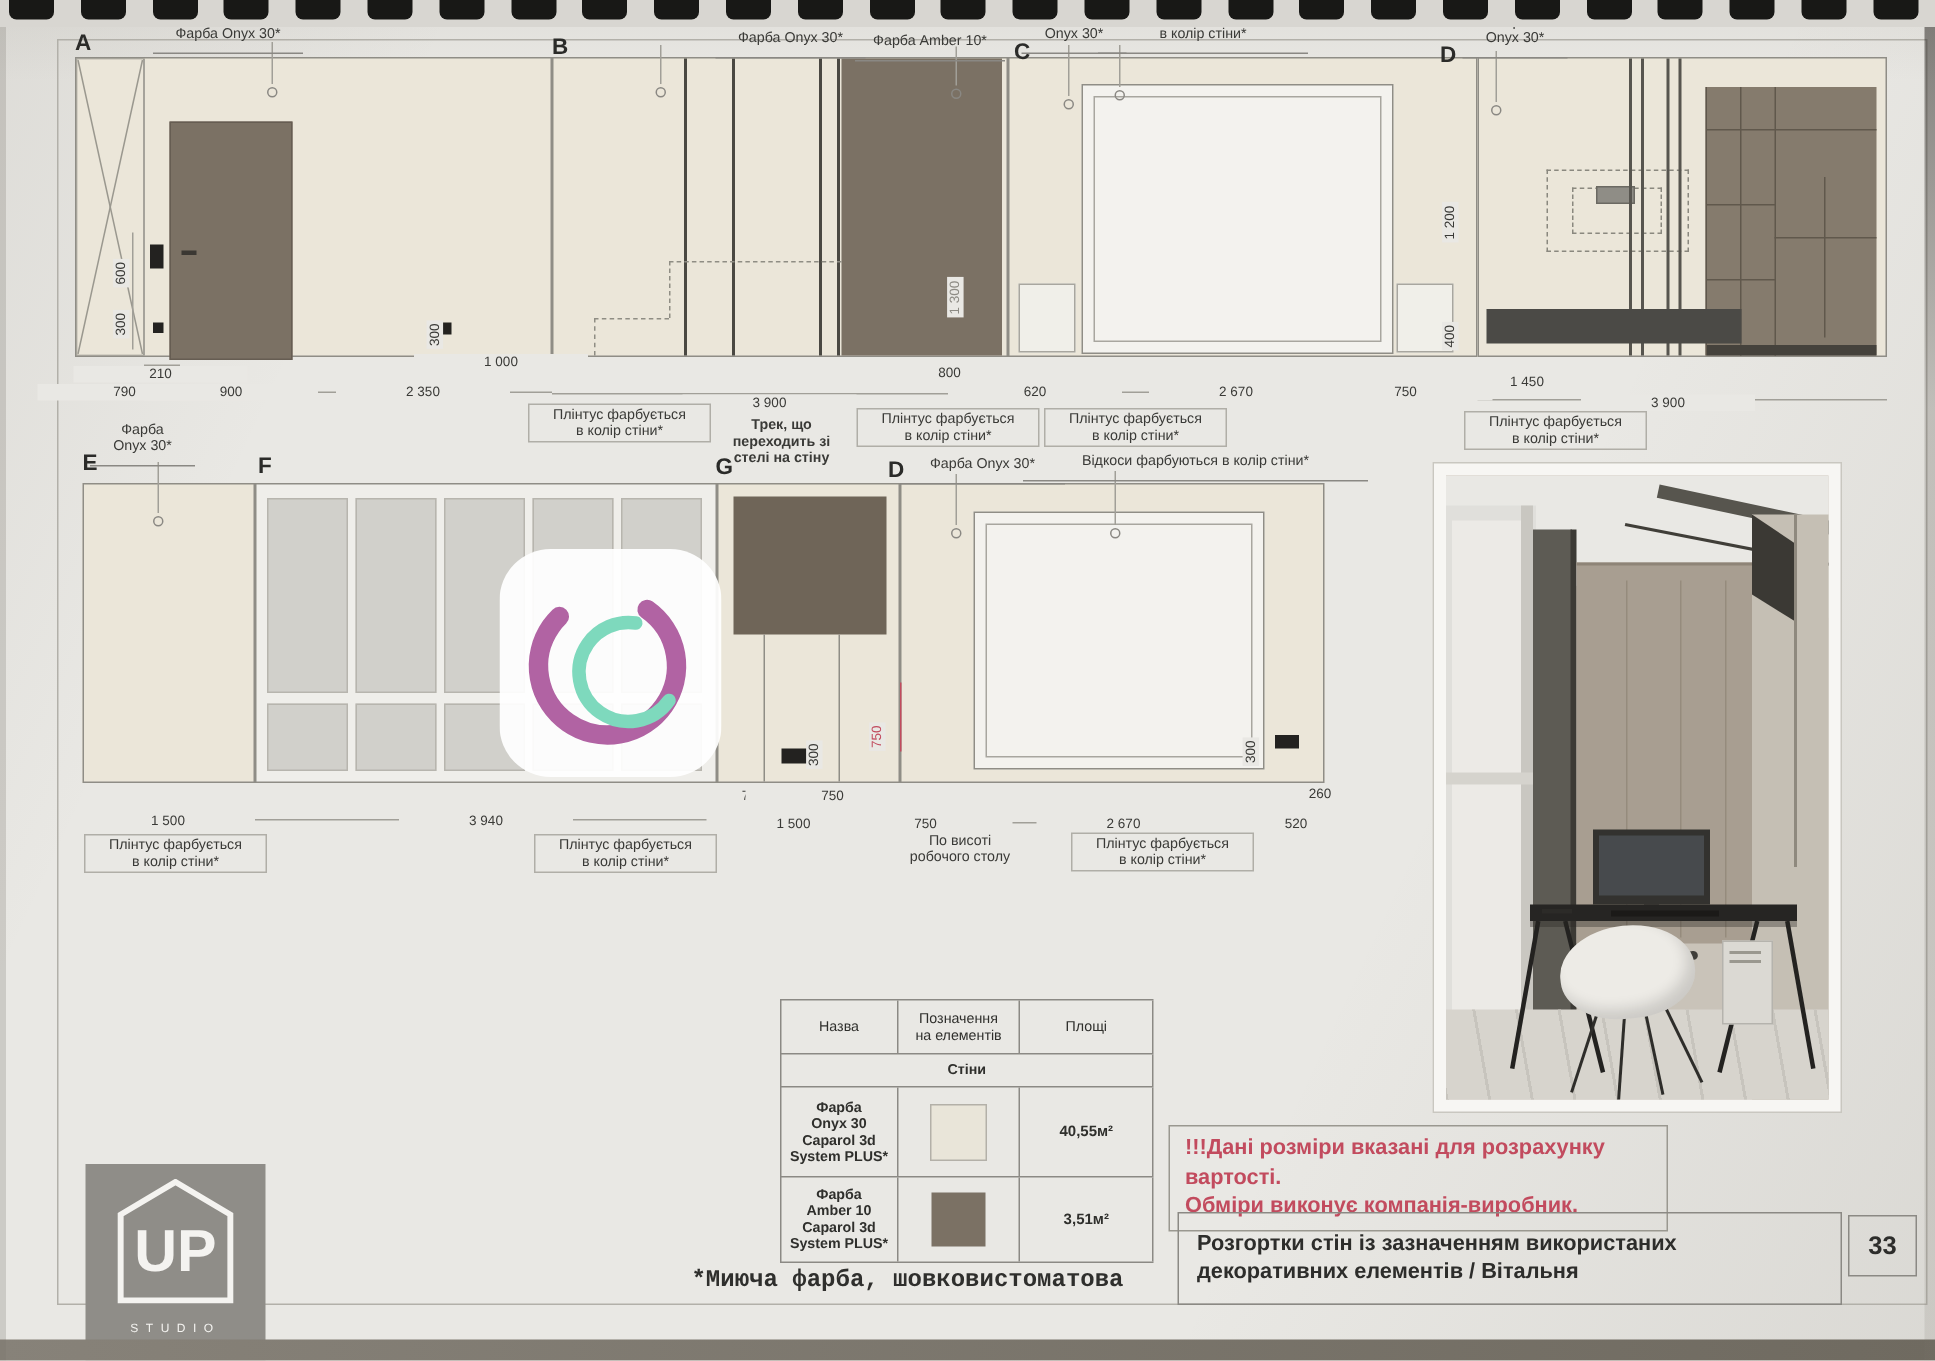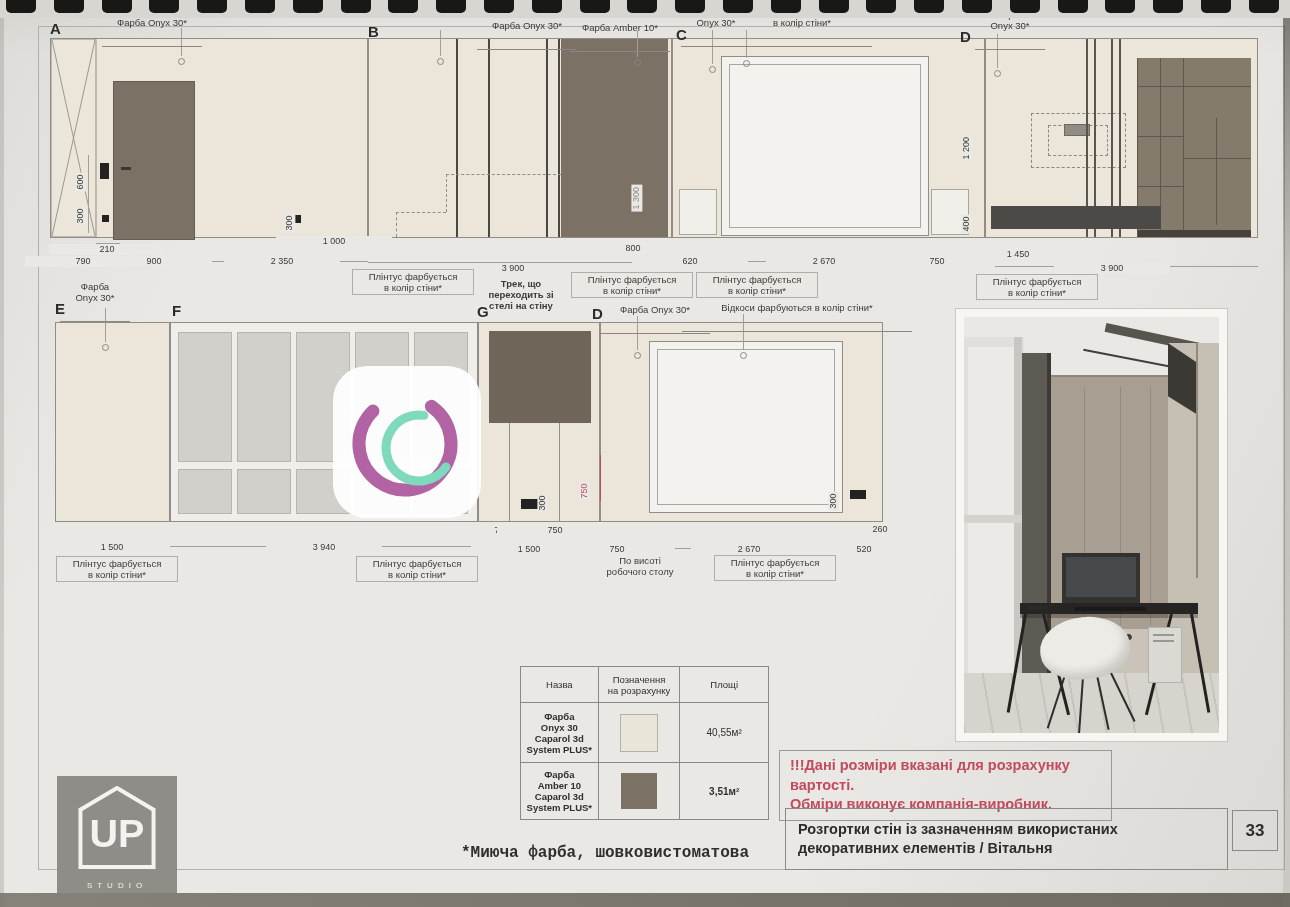--- a/index.html
+++ b/index.html
@@ -19,21 +19,21 @@
   .vline{position:absolute;background:#4a4842;width:2px;top:0;bottom:0;}
   .dash-h{position:absolute;border-top:1px dashed #8f8d84;height:0;}
   .dash-v{position:absolute;border-left:1px dashed #8f8d84;width:0;}
   .socket{position:absolute;background:#232220;}
   .dimline{position:absolute;background:#a19f98;z-index:2;}
   .dimline.red{background:var(--red);}
   .lollipop{position:absolute;width:5px;height:5px;border:1px solid #8a8883;border-radius:50%;background:transparent;z-index:2;}
   .ann{position:absolute;color:var(--ink);font-size:9px;line-height:1.18;white-space:pre-line;z-index:3;}
   .ann.c{text-align:center;}
   .ann.b{font-weight:bold;font-size:15px;color:#2b2b29;}
-  .ann.u{border-bottom:1px solid #8a8883;padding-bottom:18px;}
+  .ann.u{border-bottom:1px solid #8a8883;padding-bottom:7px;}
   .ann.box{border:1px solid #b0aea7;padding:1px 4px;}
   .ann.bgd{background:var(--paper);padding:0 2px;}
   .ann.rot{transform-origin:0 100%;transform:rotate(-90deg);white-space:nowrap;}
   .ann.red{color:var(--red);}
   .ann.faint{color:#8d8b84;}
   
   #elev-f{background:#efeeea;}
   .pane{position:absolute;background:var(--pane);border:1px solid #b7b5ae;box-sizing:border-box;}
   
   #wm-logo{left:333px;top:366px;width:148px;height:152px;z-index:6;}
@@ -212,30 +212,33 @@
       <div style="left:132px;top:358px;width:2px;height:56px;background:#2e2d2a;transform:rotate(-12deg);transform-origin:top;"></div>
       <div style="left:146px;top:356px;width:2px;height:54px;background:#2e2d2a;transform:rotate(-26deg);transform-origin:top;"></div>
       <div style="left:76px;top:300px;width:90px;height:62px;background:#edebe6;border-radius:50% 50% 46% 46%;transform:rotate(-6deg);box-shadow:inset -5px -7px 9px rgba(0,0,0,.14);"></div>
     </div>
   </div>
 
   <div class="abs" id="paint-table">
     <div class="trow" style="height:36px;">
       <div class="tcell cw0">Назва</div>
       <div class="tcell cw1">Позначення
-на розрахунку</div>
+на елементів</div>
       <div class="tcell cw2">Площі</div>
+    </div>
+    <div class="trow" style="height:22px;">
+      <div class="tcell" style="width:249px;font-weight:bold;">Стіни</div>
     </div>
     <div class="trow" style="height:60px;">
       <div class="tcell cw0" style="font-weight:bold;">Фарба
 Onyx 30
 Caparol 3d
 System PLUS*</div>
       <div class="tcell cw1"><div class="swatch" style="background: rgb(233, 229, 217);"></div></div>
-      <div class="tcell cw2" style="font-weight:normal;font-size:10px;">40,55м²</div>
+      <div class="tcell cw2" style="font-weight:bold;font-size:10px;">40,55м²</div>
     </div>
     <div class="trow tlast" style="height:58px;">
       <div class="tcell cw0" style="font-weight:bold;">Фарба
 Amber 10
 Caparol 3d
 System PLUS*</div>
       <div class="tcell cw1"><div class="swatch" style="border: none; background: rgb(123, 113, 100);"></div></div>
       <div class="tcell cw2" style="font-weight:bold;font-size:10px;">3,51м²</div>
     </div>
   </div>

